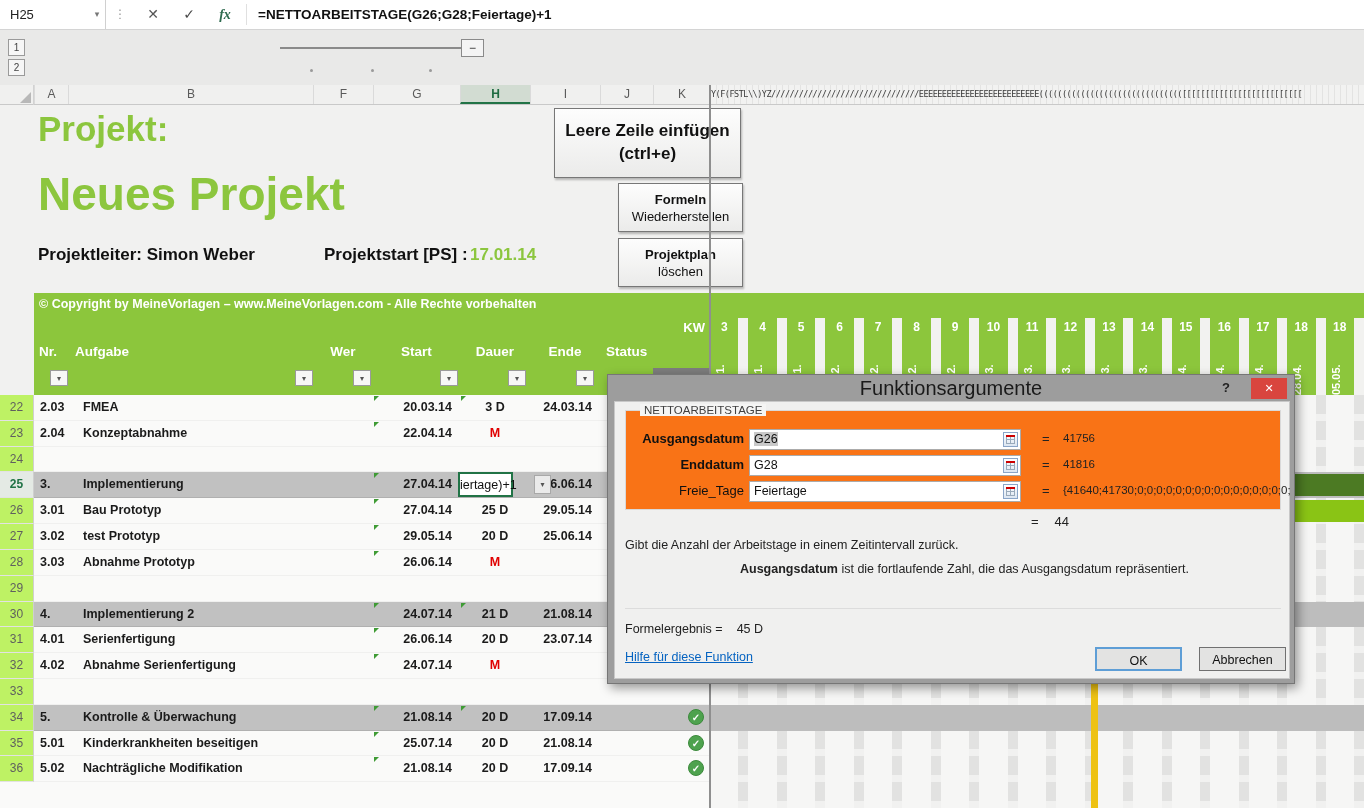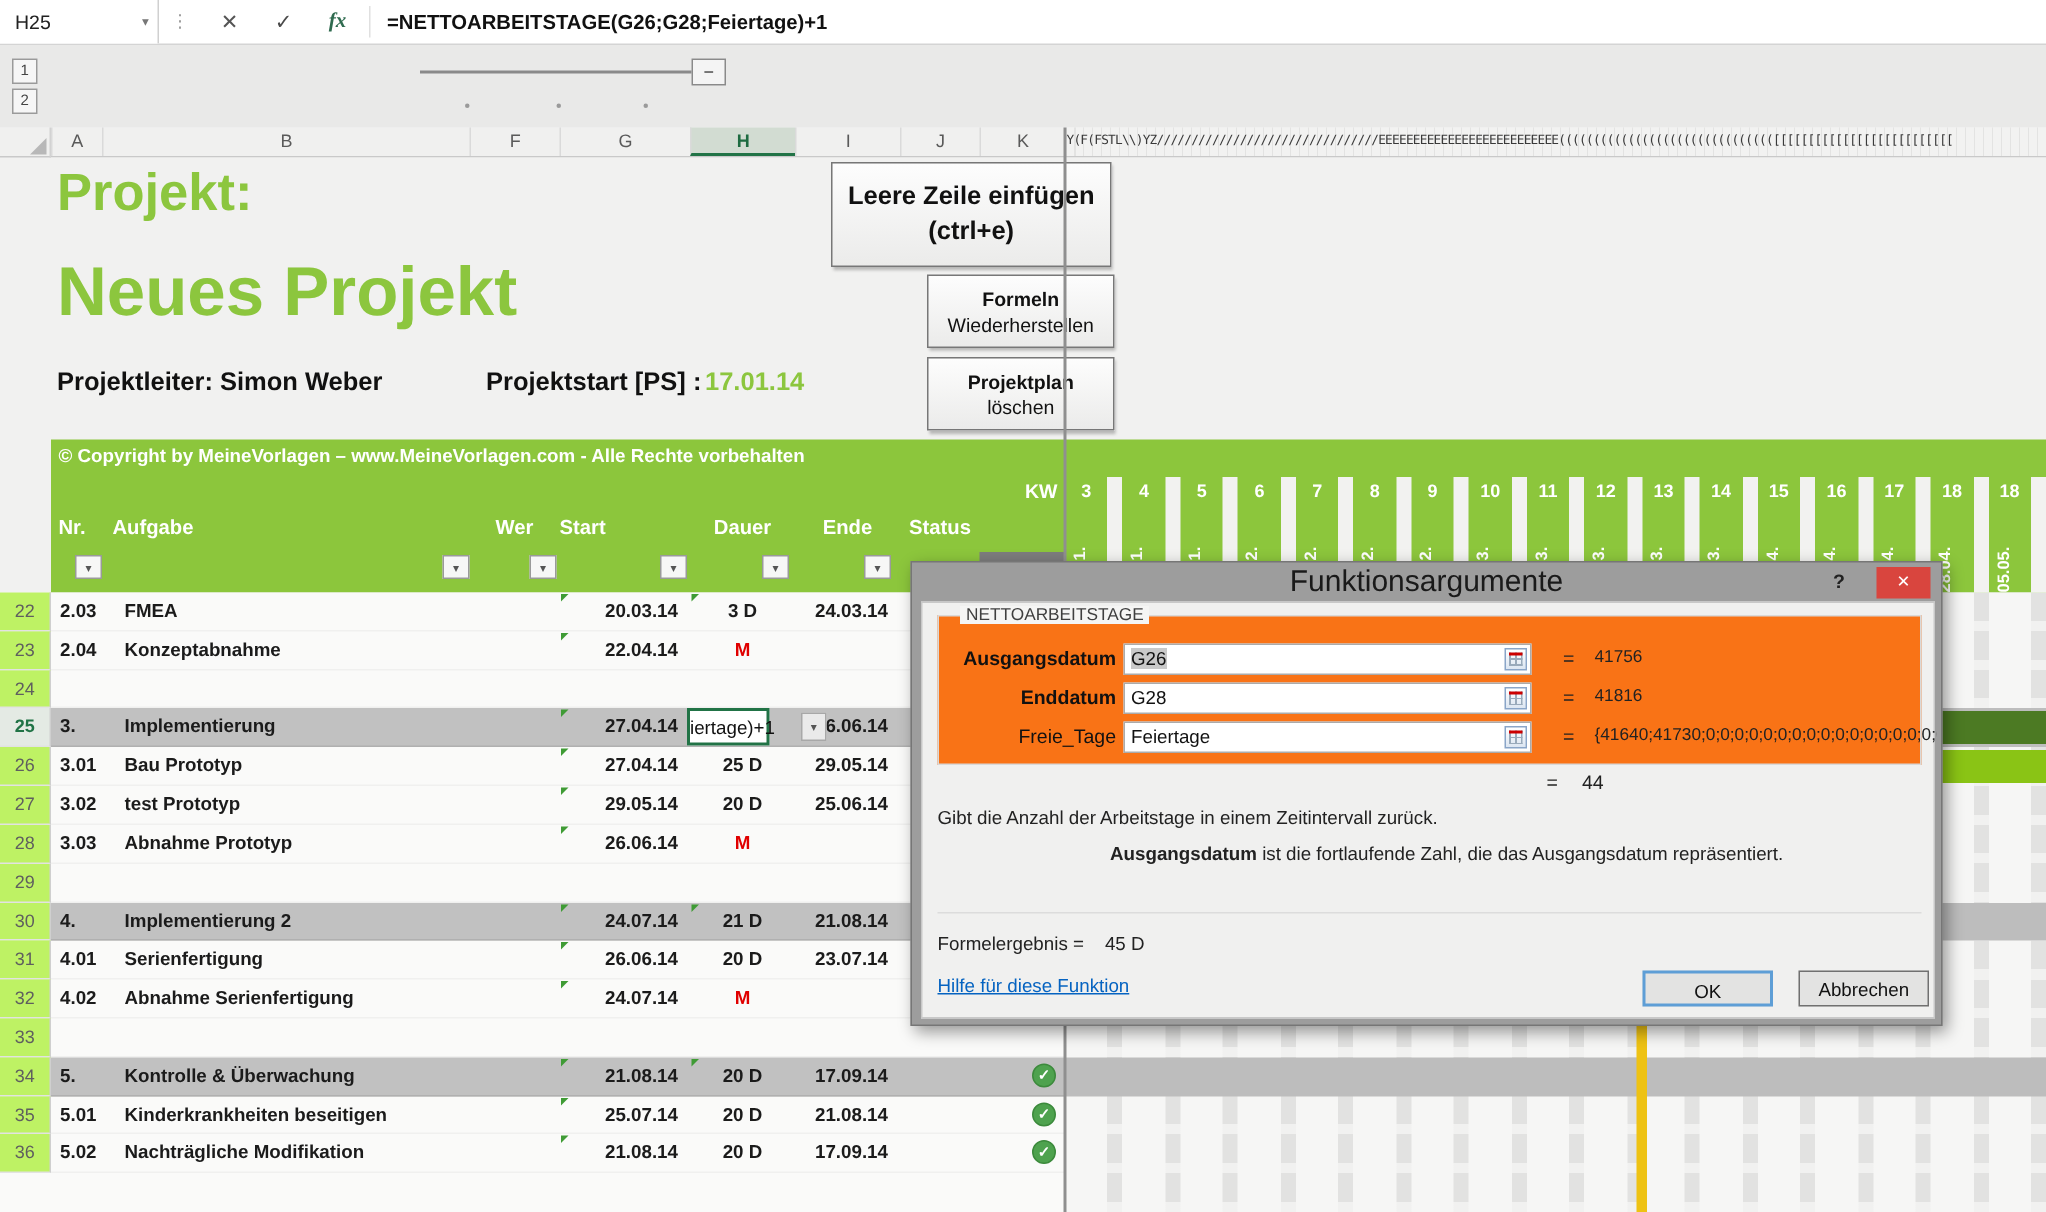--- a/index.html
+++ b/index.html
@@ -175,21 +175,21 @@
       <div>löschen</div>
     </div>
   </div>
 
   <div class="greenblock">
     <div class="copyright">© Copyright by MeineVorlagen – www.MeineVorlagen.com - Alle Rechte vorbehalten</div>
     <div class="kwlabel">KW</div>
     <div class="collab" style="left:5px;">Nr.</div>
     <div class="collab" style="left:41px;">Aufgabe</div>
     <div class="collab" style="left:279px;width:60px;text-align:center;">Wer</div>
-    <div class="collab" style="left:339px;width:87px;">Start</div>
+    <div class="collab" style="left:339px;width:87px;text-align:center;">Start</div>
     <div class="collab" style="left:426px;width:70px;text-align:center;">Dauer</div>
     <div class="collab" style="left:496px;width:70px;text-align:center;">Ende</div>
     <div class="collab" style="left:572px;">Status</div>
     <div class="fbtn" style="left:16px;">▾</div>
     <div class="fbtn" style="left:261px;">▾</div>
     <div class="fbtn" style="left:319px;">▾</div>
     <div class="fbtn" style="left:406px;">▾</div>
     <div class="fbtn" style="left:474px;">▾</div>
     <div class="fbtn" style="left:542px;">▾</div>
     <div class="k15"></div>

